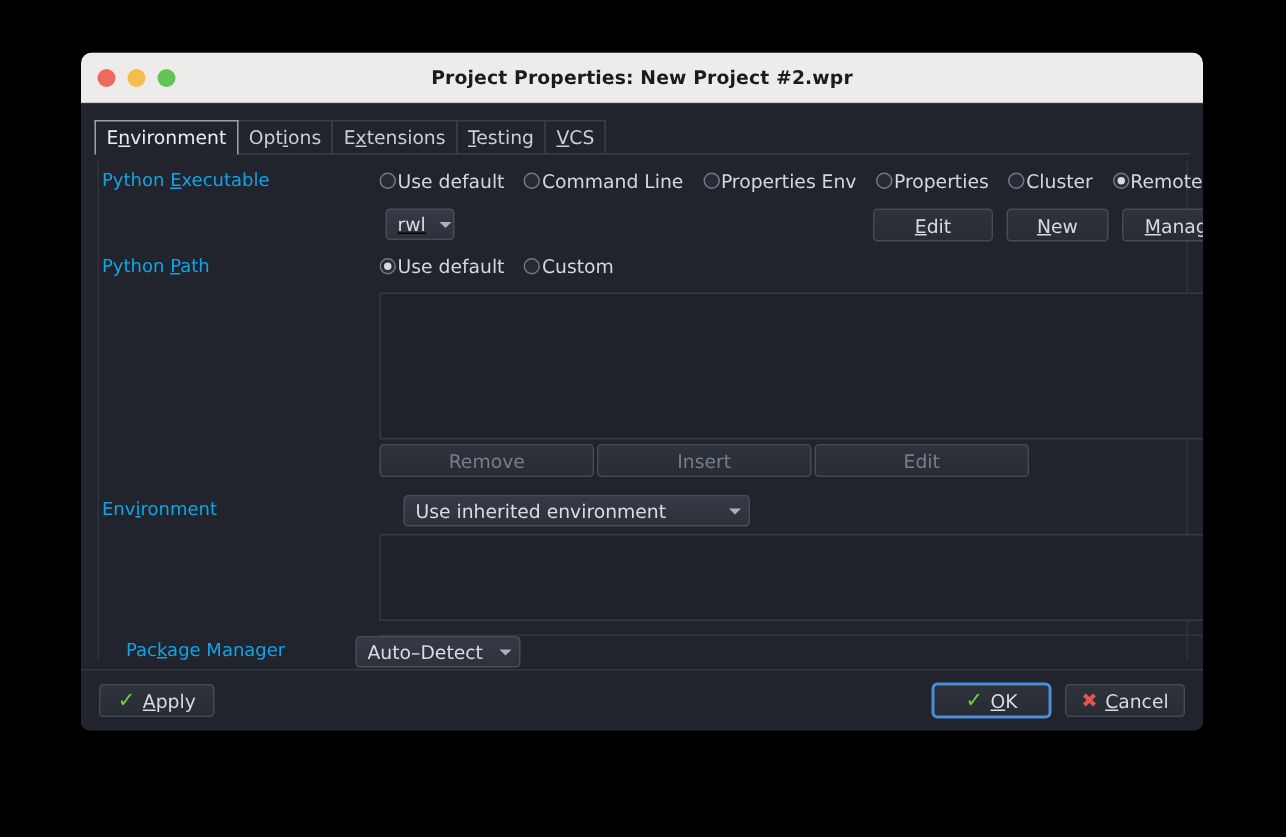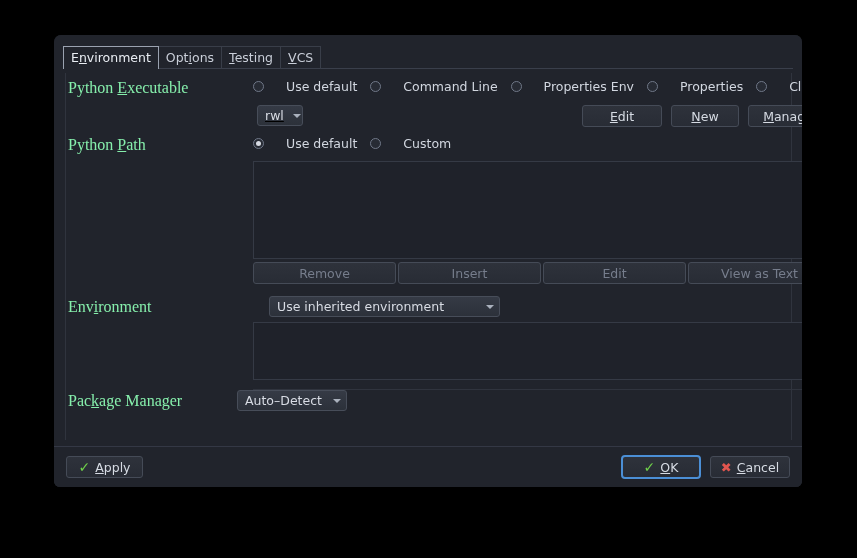--- a/index.html
+++ b/index.html
@@ -139,32 +139,31 @@
     width: 1px;
     background: #30343e;
   }
 
   .row {
     position: absolute;
     display: flex;
     align-items: center;
   }
   .label {
-    font-size: 16px;
-    color: #86efac;
+    font-size: 12px;
+    color: #0ea5e9;
     white-space: nowrap;
-    font-family: Liberation Serif, serif;
   }
 
   
   .radio-group { display: flex; align-items: center; gap: 0; }
   .radio-item {
     display: flex;
     align-items: center;
-    gap: 22px;
+    gap: 1px;
     margin-right: 13px;
     white-space: nowrap;
   }
   .radio-item:last-child { margin-right: 0; }
   .radio {
     width: 11px; height: 11px;
     border-radius: 50%;
     border: 1px solid #707888;
     background: #272b34;
     box-sizing: border-box;
@@ -271,26 +270,35 @@
     background: #30343e;
     height: 1px;
   }
 </style>
 </head>
 <body>
 
 <div id="root">
   <div class="window">
 
+    <div class="titlebar">
+      <div class="traffic">
+        <div class="light red"></div>
+        <div class="light yellow"></div>
+        <div class="light green"></div>
+      </div>
+      <div class="title-text">Project Properties: New Project #2.wpr</div>
+    </div>
 
     <div class="win-body">
 
       <div class="tabbar">
         <div class="tab active"><span>E<span class="u">n</span>vironment</span></div>
         <div class="tab"><span>Opt<span class="u">i</span>ons</span></div>
+        <div class="tab"><span>E<span class="u">x</span>tensions</span></div>
         <div class="tab"><span><span class="u">T</span>esting</span></div>
         <div class="tab"><span><span class="u">V</span>CS</span></div>
       </div>
 
       <div class="content">
         <div class="pane">
           <div class="vline-left"></div>
           <div class="vline-right"></div>
 
           <div class="row" style="left:14px; top:10px;">
@@ -363,41 +371,38 @@
           <div class="row" style="left:199px; top:193px; gap:2px;">
             <div class="btn disabled" style="width:143px;">
                 <span>Remove</span>
               </div>
             <div class="btn disabled" style="width:143px;">
                 <span>Insert</span>
               </div>
             <div class="btn disabled" style="width:143px;">
                 <span>Edit</span>
               </div>
-            <div class="btn disabled" style="width:143px;">
-                <span>View as Text</span>
-              </div>
           </div>
 
           <div class="row" style="left:14px; top:229px;">
             <span class="label">Env<span class="u">i</span>ronment</span>
           </div>
 
           <div class="row" style="left:215px; top:227px;">
             <div class="dropdown" style="width:231px;">
               <span class="dd-text">Use inherited environment</span>
               <span class="caret"></span>
             </div>
           </div>
 
           <div class="listbox" style="left:199px; top:253px; width:589px; height:58px;"></div>
 
           <div class="hline" style="left:199px; top:320px; width:589px;"></div>
 
-          <div class="row" style="left:14px; top:323px;">
+          <div class="row" style="left:30px; top:323px;">
             <span class="label">Pac<span class="u">k</span>age Manager</span>
           </div>
 
           <div class="row" style="left:183px; top:321px;">
             <div class="dropdown" style="width:110px;">
               <span class="dd-text">Auto–Detect</span>
               <span class="caret"></span>
             </div>
           </div>
 

